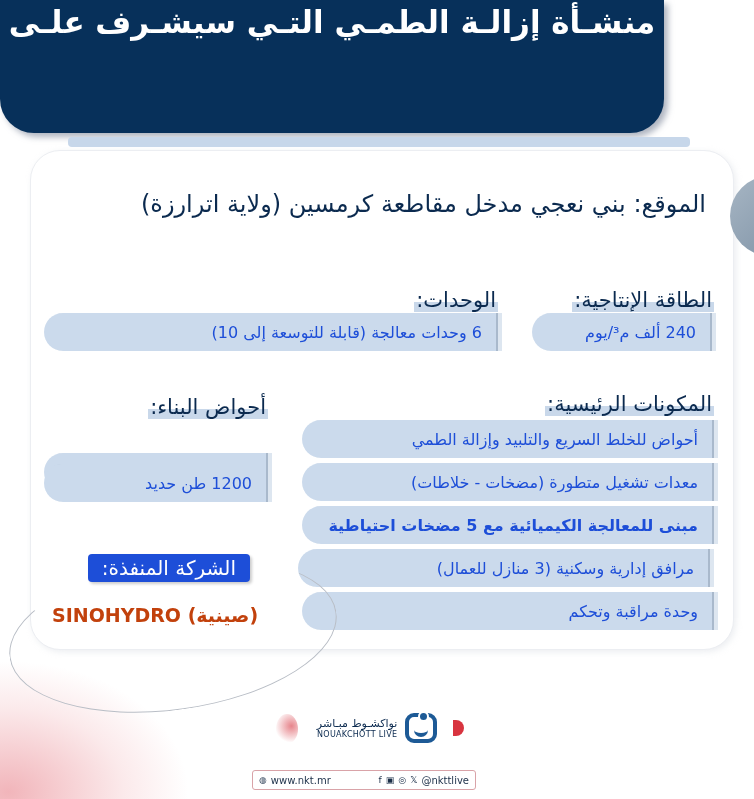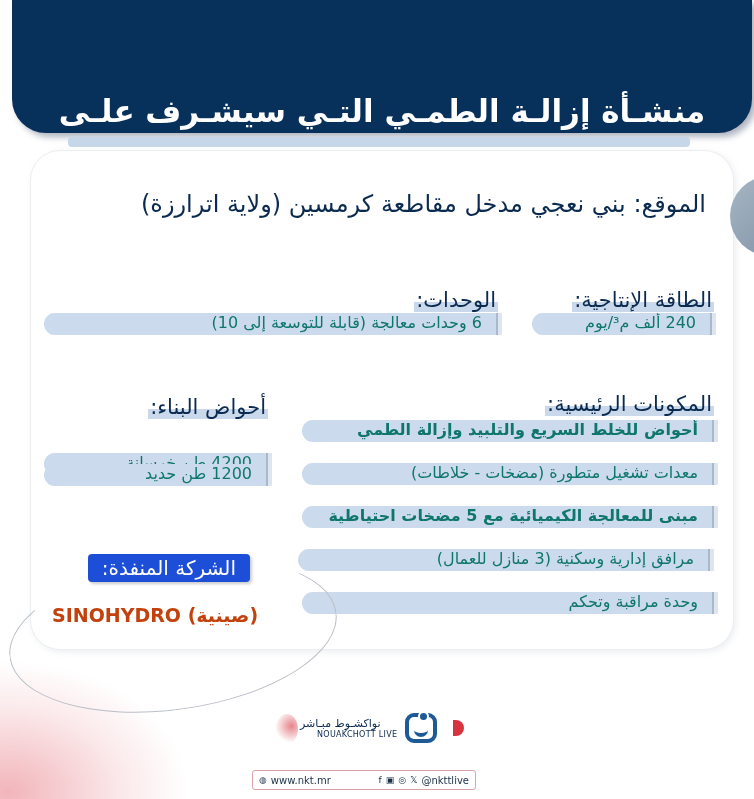--- a/index.html
+++ b/index.html
@@ -2,54 +2,54 @@
 <html><head>
 <meta charset="utf-8">
 <style>
   * { box-sizing: border-box; margin: 0; padding: 0; }
   html, body { width: 754px; height: 799px; overflow: hidden; background: #ffffff; }
   body { position: relative; font-family: "DejaVu Sans", sans-serif; color: #0b2a4f; direction: rtl; }
 
   .pink-glow { position: absolute; left: -90px; top: 660px; width: 280px; height: 220px;
     background: radial-gradient(ellipse at 35% 60%, rgba(230,120,130,0.55), rgba(240,170,175,0.25) 45%, rgba(255,255,255,0) 70%); }
 
-  .header { position: absolute; left: 12px; top: 0; width: 740px; height: 133px;
+  .header { position: absolute; left: 0; top: 0; width: 664px; height: 133px;
     background: #07305a; border-radius: 0 0 34px 34px;
     box-shadow: 4px 4px 6px rgba(120,130,150,0.6);
-    display: flex; flex-direction: column; justify-content: flex-end; align-items: center; }
+    display: flex; flex-direction: column; justify-content: space-between; align-items: center; }
   .header-line { color: #ffffff; font-weight: bold; font-size: 31px; line-height: 44px; white-space: nowrap; letter-spacing: 0.5px; }
   .header-bar { position: absolute; left: 68px; top: 137px; width: 622px; height: 10px; background: #c7d7ea; border-radius: 4px; }
 
   .card { position: absolute; left: 30px; top: 150px; width: 704px; height: 500px;
     border: 1px solid #eceef2; border-radius: 30px; background: #ffffff;
     box-shadow: 2px 2px 6px rgba(200,205,215,0.35); }
   .deco-circle { position: absolute; left: 730px; top: 176px; width: 80px; height: 80px; border-radius: 50%;
     background: linear-gradient(135deg, #a7b6c4, #7a8ea2); }
 
   .location { position: absolute; right: 48px; top: 190px; font-size: 24px; color: #0b2a4f; white-space: nowrap; }
 
   .label { position: absolute; font-size: 21px; color: #0b2a4f; white-space: nowrap;
     background: linear-gradient(to top, #c9d8ea 0, #c9d8ea 10px, transparent 10px); padding: 0 2px; margin-top: 12px; }
   .label-dark { position: absolute; font-size: 20px; color: #ffffff; background: #1d4ed8; border-radius: 4px;
     padding: 2px 14px; white-space: nowrap; box-shadow: 2px 2px 3px rgba(0,0,0,0.2); }
 
-  .pill { position: absolute; height: 22px; background: #cbdaec; border-radius: 22px 0 0 22px;
+  .pill { position: absolute; height: 38px; background: #cbdaec; border-radius: 22px 0 0 22px;
     border-right: 4px solid #dde6f0; box-shadow: inset -2px 0 0 #a9b9cc;
-    display: flex; align-items: flex-start; justify-content: flex-start; padding-right: 16px;
-    font-size: 16px; color: #0f766e; white-space: nowrap; overflow: hidden; }
+    display: flex; align-items: center; justify-content: flex-start; padding-right: 16px;
+    font-size: 16px; color: #1d4ed8; white-space: nowrap; overflow: hidden; }
 
   .company { position: absolute; left: 52px; top: 604px; font-size: 19px; font-weight: bold; color: #c2410c; white-space: nowrap; direction: ltr; }
 
   .swirl { position: absolute; left: 8px; top: 560px; width: 330px; height: 150px; border-radius: 50%;
     border: 1px solid #b9bec6; border-top-color: transparent; border-right-color: #b9bec6; transform: rotate(-8deg); }
 
   .logo { position: absolute; left: 270px; top: 713px; display: flex; align-items: center; gap: 8px; direction: ltr; }
   .logo-glow { position: absolute; left: 276px; top: 714px; width: 22px; height: 30px; border-radius: 50%;
     background: radial-gradient(circle at 70% 40%, rgba(220,80,90,0.7), rgba(255,255,255,0) 70%); }
-  .logo-text { display: flex; flex-direction: column; align-items: flex-start; margin-left: 30px; }
+  .logo-text { display: flex; flex-direction: column; align-items: flex-end; margin-left: 30px; }
   .logo-ar { font-size: 11px; color: #0b2a4f; line-height: 13px; direction: rtl; }
   .logo-en { font-size: 8px; color: #0b2a4f; font-weight: normal; letter-spacing: 0.3px; margin-left: 17px; }
   .logo-mark { width: 32px; height: 30px; border: 4px solid #1d5a96; border-radius: 9px; position: relative; }
   .logo-mark::before { content: ""; position: absolute; left: 9px; top: -6px; width: 7px; height: 7px; border-radius: 50%; background: #1d5a96; border: 2px solid #fff; }
   .logo-mark::after { content: ""; position: absolute; left: 5px; top: 9px; width: 14px; height: 7px; border-bottom: 4px solid #1d5a96; border-radius: 0 0 10px 10px; }
   .logo-dot { width: 11px; height: 16px; border-radius: 0 10px 10px 0; background: #d8343f; margin-left: 8px; }
 
   .footer-bar { position: absolute; left: 252px; top: 770px; width: 224px; height: 20px;
     border: 1px solid #d9a3a8; border-radius: 3px; direction: ltr;
     display: flex; align-items: center; justify-content: space-between; padding: 0 6px; font-size: 10px; color: #1b2f48; }
@@ -75,21 +75,21 @@
 <div class="pill" style="left:532px; top:313px; width:184px;">
   <span>240 ألف م³/يوم</span>
 </div>
 
 <div class="label" style="right:256px; top:276px;">الوحدات:</div>
 <div class="pill" style="left:44px; top:313px; width:458px;">
   <span>6 وحدات معالجة (قابلة للتوسعة إلى 10)</span>
 </div>
 
 <div class="label" style="right:40px; top:380px;">المكونات الرئيسية:</div>
-<div class="pill" style="left:302px; top:420px; width:416px;font-weight:bold;">
+<div class="pill" style="left:302px; top:420px; width:416px;">
     <span>أحواض للخلط السريع والتلبيد وإزالة الطمي</span>
   </div>
 <div class="pill" style="left:302px; top:463px; width:416px;">
     <span>معدات تشغيل متطورة (مضخات - خلاطات)</span>
   </div>
 <div class="pill" style="left:302px; top:506px; width:416px;font-weight:bold;">
     <span>مبنى للمعالجة الكيميائية مع 5 مضخات احتياطية</span>
   </div>
 <div class="pill" style="left:298px; top:549px; width:416px;">
     <span>مرافق إدارية وسكنية (3 منازل للعمال)</span>

